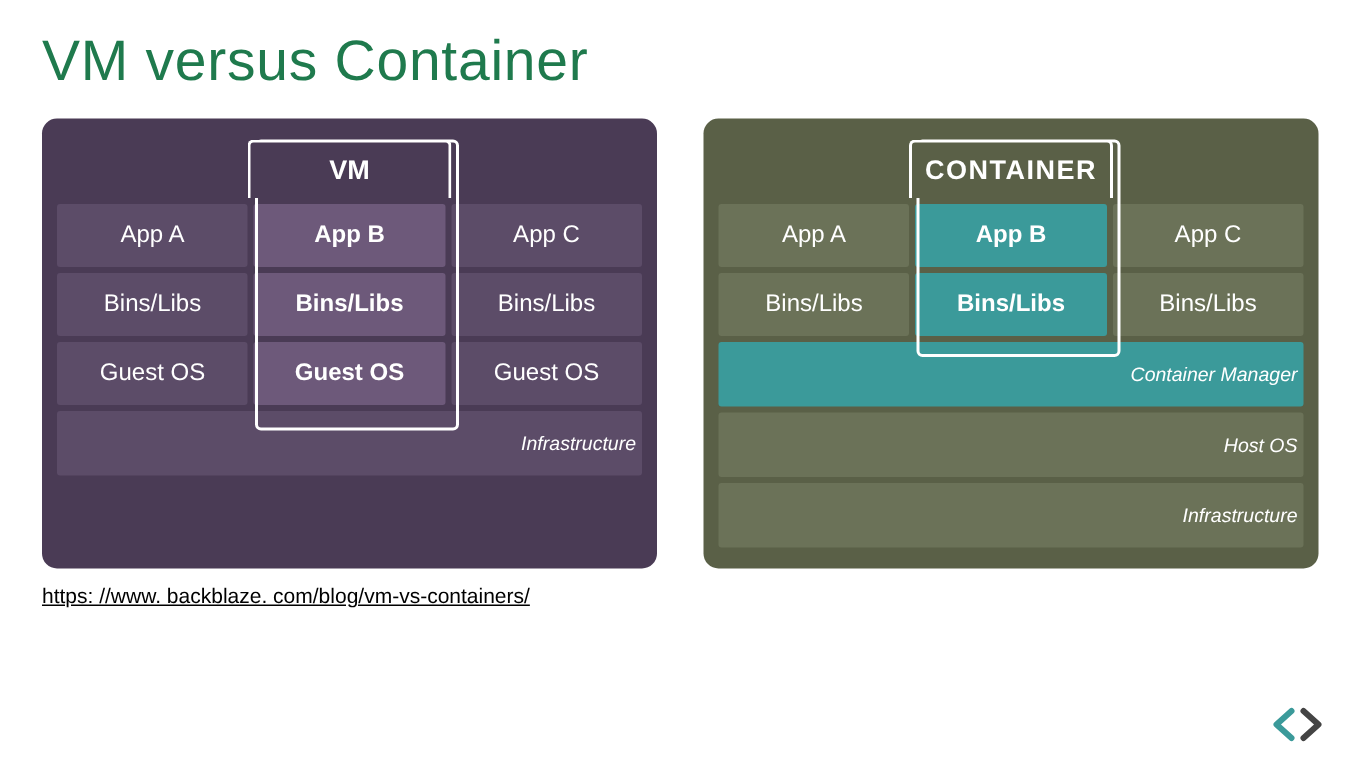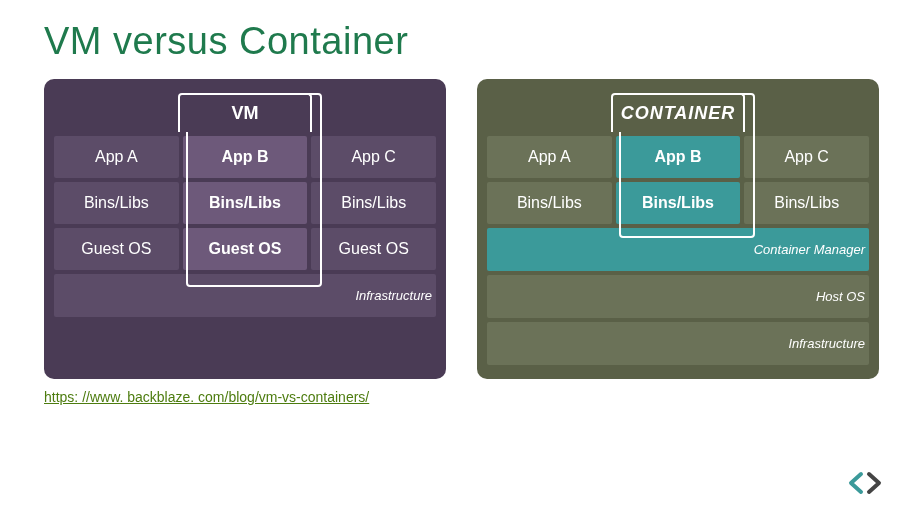--- a/index.html
+++ b/index.html
@@ -1,31 +1,31 @@
 <!DOCTYPE html>
 <html><head>
 <meta charset="utf-8">
 <style>
   * { box-sizing: border-box; margin: 0; padding: 0; }
   html, body { width: 907px; height: 510px; font-family: "Segoe UI", Arial, sans-serif; background: #fff; }
-  .slide { padding: 20px 28px 12px 44px; width: 100%; height: 100%; position: relative; }
+  .slide { padding: 20px 28px 12px 28px; width: 100%; height: 100%; position: relative; }
   .title { font-size: 38px; font-weight: 400; color: #1f7a4d; margin-bottom: 16px; letter-spacing: 0.5px; }
   .panels { display: flex; gap: 31px; }
   .panel { flex: 1; border-radius: 10px; padding: 14px 10px 10px 10px; color: #fff; position: relative; }
   .panel.vm { background: #4a3b55; }
   .panel.ct { background: #5a6047; }
   .header-row { display: flex; margin-bottom: 6px; }
   .header-spacer { flex: 1; }
   .header-box {
     flex: 1; text-align: center; font-weight: 700; font-size: 18px;
     border: 2px solid #fff; padding: 8px 4px; border-bottom: none;
     border-top-left-radius: 4px; border-top-right-radius: 4px;
     margin: 0 2px -2px 2px; position: relative; z-index: 3;
   }
-  .header-box.ct-head { letter-spacing: 1px; background: #5a6047; font-style: italic;}
+  .header-box.ct-head { letter-spacing: 1px; background: #5a6047;}
   .header-box.vm-head { background: #4a3b55; }
   .row { display: flex; gap: 4px; margin-bottom: 4px; position: relative; border-radius: 13px; }
   .cell {
     flex: 1; text-align: center; padding: 12px 4px; font-size: 16px;
     border-radius: 2px;
   }
   .vm .cell.plain { background: #5c4c68; }
   .ct .cell.plain { background: #6b7258; }
   .vm .cell.hl { background: #6d597a; font-weight: 700; }
   .ct .cell.hl { background: #3b9a9a; font-weight: 700; }
@@ -34,21 +34,21 @@
   }
   .vm .full-row { background: #5c4c68; }
   .ct .full-row { background: #6b7258; }
   .ct .full-row.mgr { background: #3b9a9a; }
   
   .col-outline {
     position: absolute; border: 2px solid #fff; border-radius: 4px;
     pointer-events: none; z-index: 2;
   }
   .footer-link {
-    margin-top: 10px; font-size: 14px; color: #4d7c0f; text-decoration: underline;
+    margin-top: 10px; font-size: 14px; color: #000000; text-decoration: underline;
   }
   .logo {
     position: absolute; right: 22px; bottom: 14px; width: 40px; height: 26px;
   }
   .logo svg { width: 100%; height: 100%; }
 </style>
 </head>
 <body>
 
 <div class="slide">

